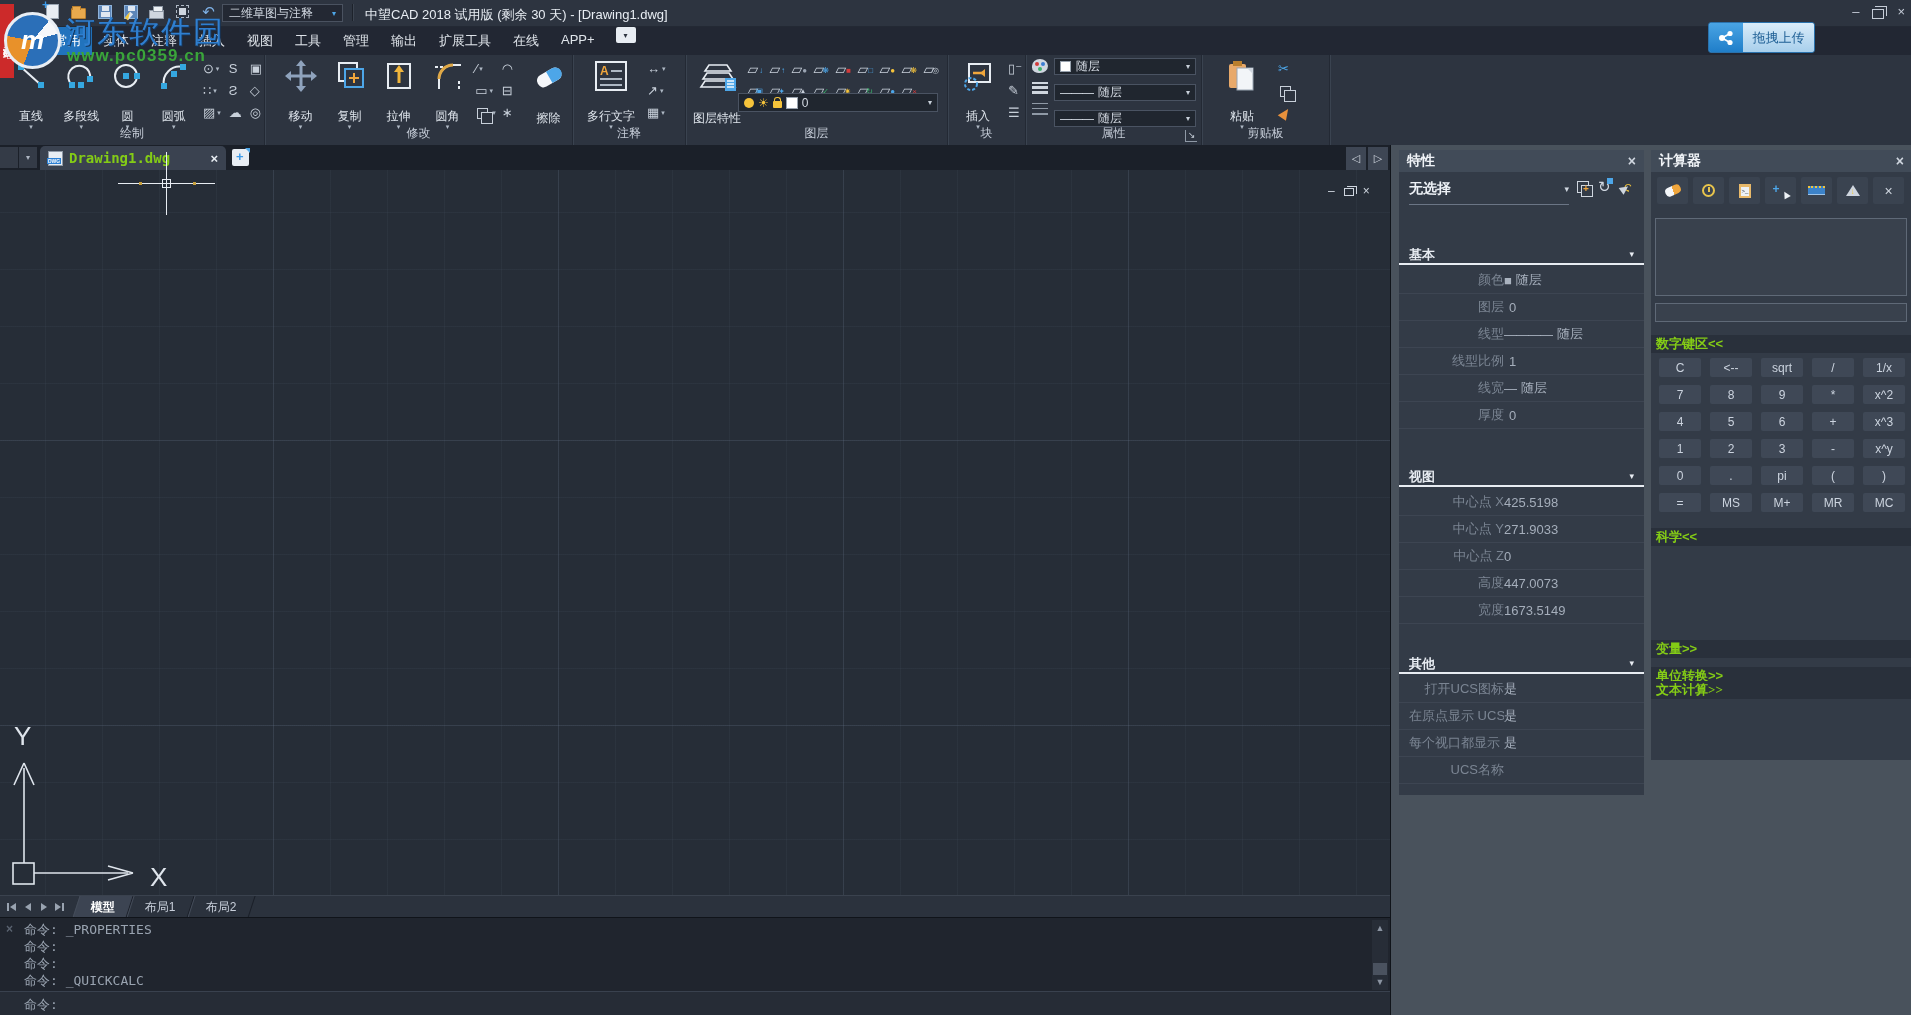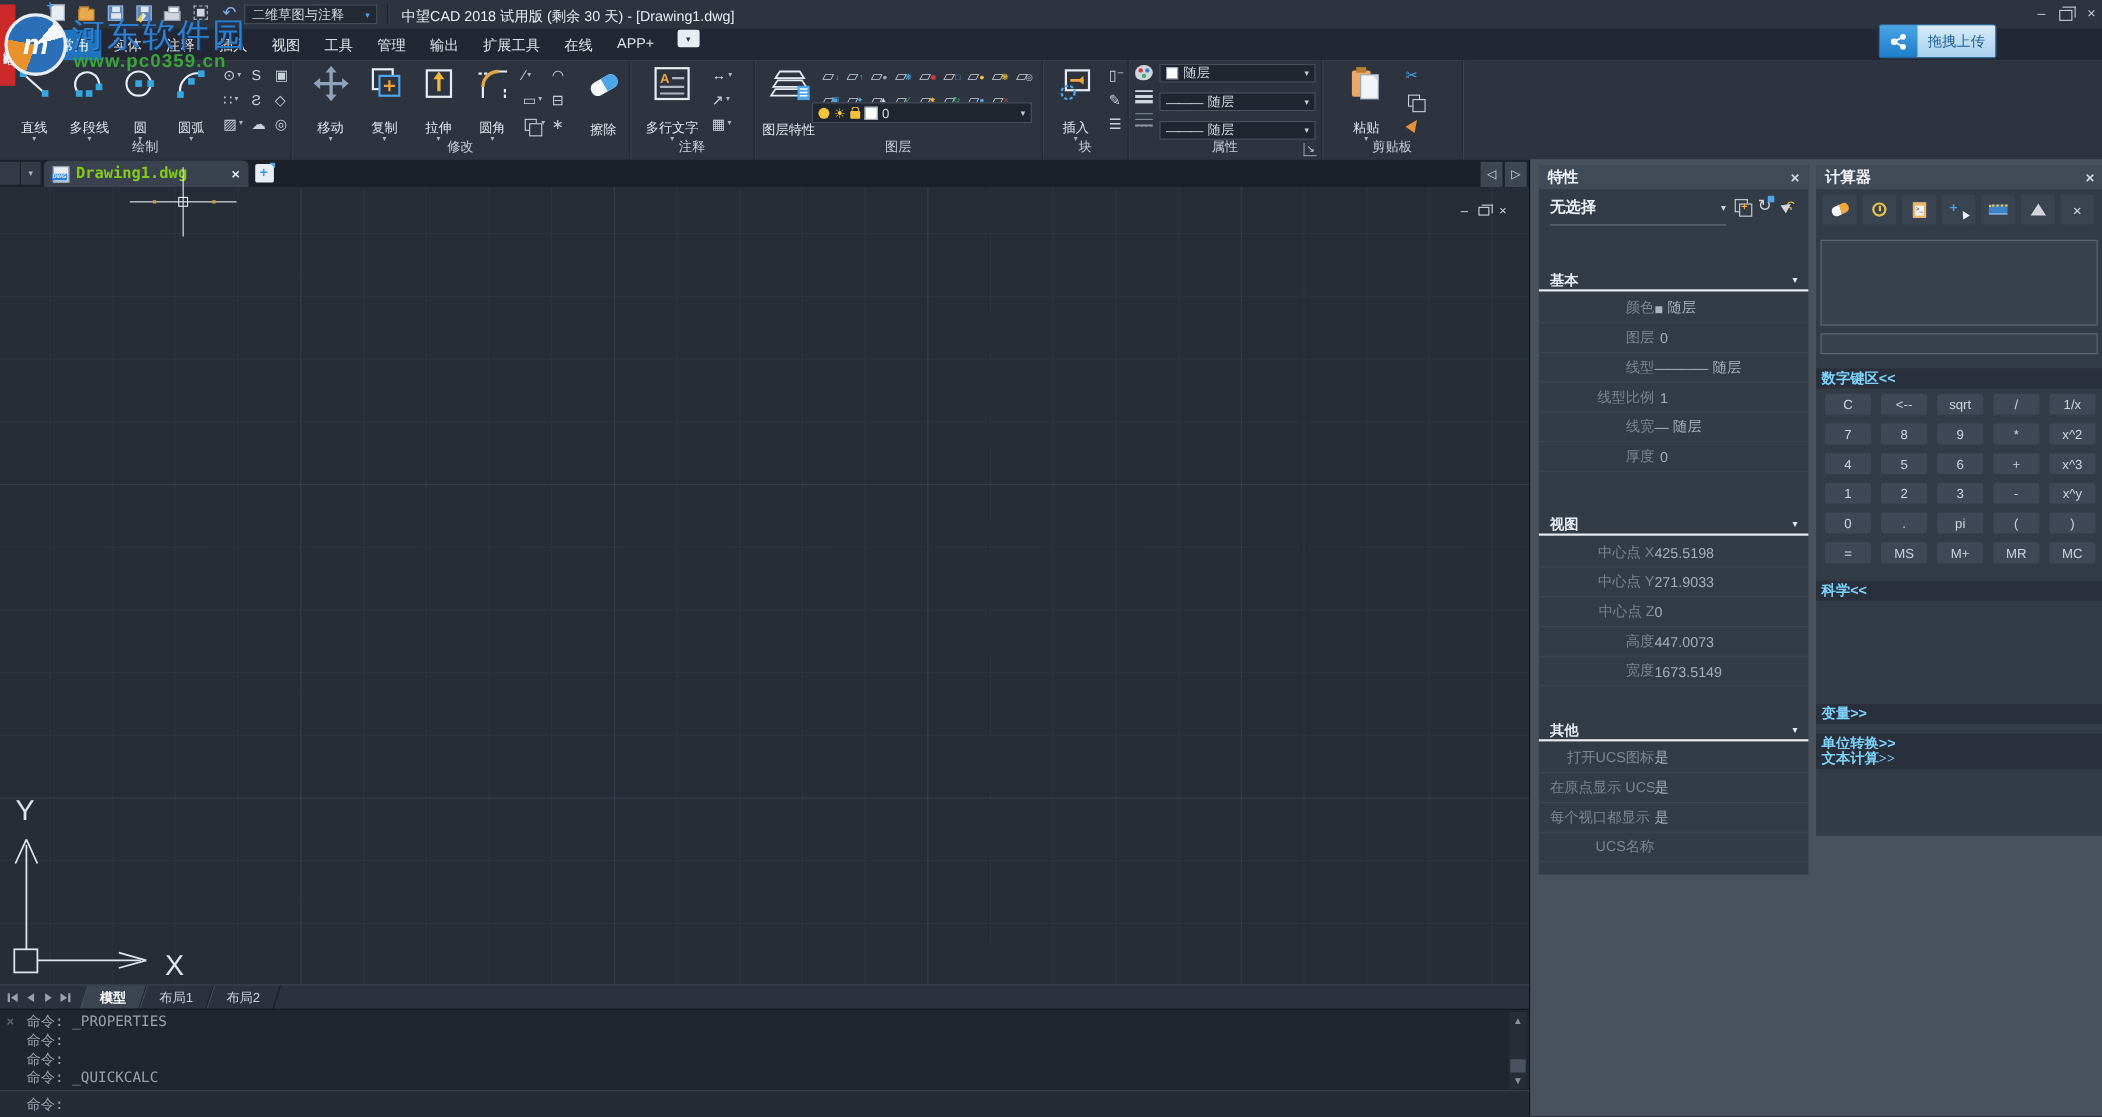--- a/index.html
+++ b/index.html
@@ -181,21 +181,21 @@
   .prow .pp { color:#aab3bf; font-size:13px; margin-right:5px; letter-spacing:-1px; }
   .prow .pv { color:#a5aebb; font-size:13px; }
 
   
   .calc { left:260px; top:5px; width:261px; height:610px; }
   .calc-toolbar { position:absolute; left:6px; top:27px; display:flex; gap:5px; }
   .ct-btn { width:31px; height:27px; display:flex; align-items:center; justify-content:center; background:#3a4350; border-radius:2px; }
   .calc-display { position:absolute; left:4px; top:68px; width:252px; height:78px; background:#39414d; border:1px solid #5f6977; }
   .calc-input { position:absolute; left:4px; top:153px; width:252px; height:19px; background:#39414d; border:1px solid #5f6977; }
   .calc-strip { position:absolute; left:0; width:261px; height:18px; background:#29303b; display:flex; align-items:center; }
-  .calc-strip span { color:#7dd3fc; font-size:13px; font-weight:bold; margin-left:5px; }
+  .calc-strip span { color:#84cc16; font-size:13px; font-weight:bold; margin-left:5px; }
   .keys { position:absolute; left:8px; width:246px; display:grid; grid-template-columns:repeat(5, 42px); column-gap:9px; row-gap:8px; }
   .key { height:19px; background:#3f4856; border-radius:2px; color:#ccd4df; font-size:12px; display:flex; align-items:center; justify-content:center; }
 
   
   .ci-eraser { width:16px; height:9px; border-radius:4px; background:linear-gradient(100deg,#f5f7fa 50%, #f0a63c 50%); transform:rotate(-25deg); }
   .ci-clock { width:13px; height:13px; border-radius:50%; border:2px solid #e8c44c; position:relative; }
   .ci-clock::after { content:""; position:absolute; left:4px; top:1px; width:1.5px; height:5px; background:#e8c44c; }
   .ci-clip { width:12px; height:14px; border:1px solid #e8b96a; background:#e8b96a; position:relative; }
   .ci-clip::before { content:""; position:absolute; left:1px; top:2px; right:1px; bottom:1px; background:#eef2f6; }
   .ci-clip::after { content:">_"; position:absolute; left:2px; top:3px; font-size:6px; color:#333b47; }

